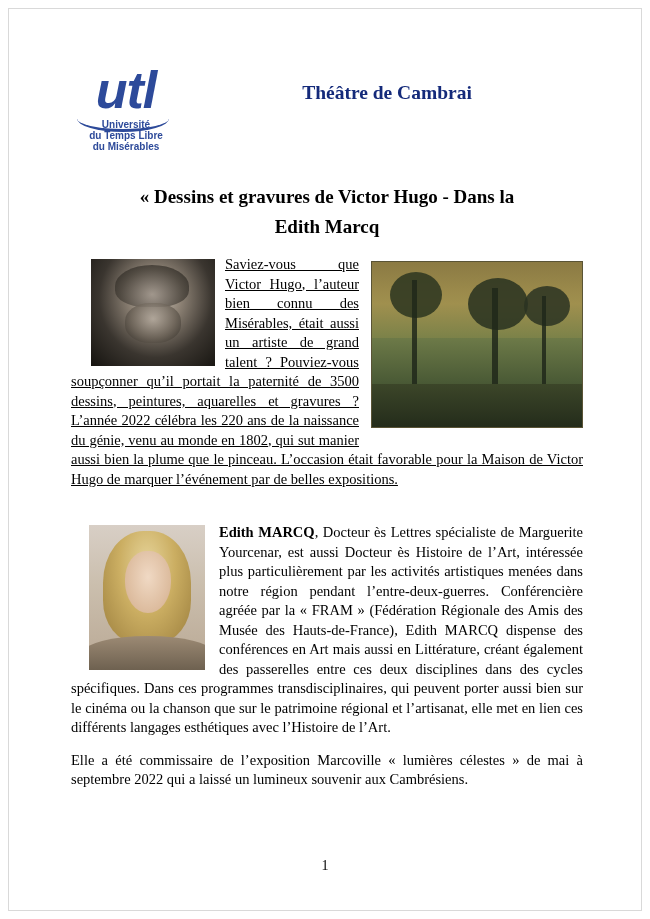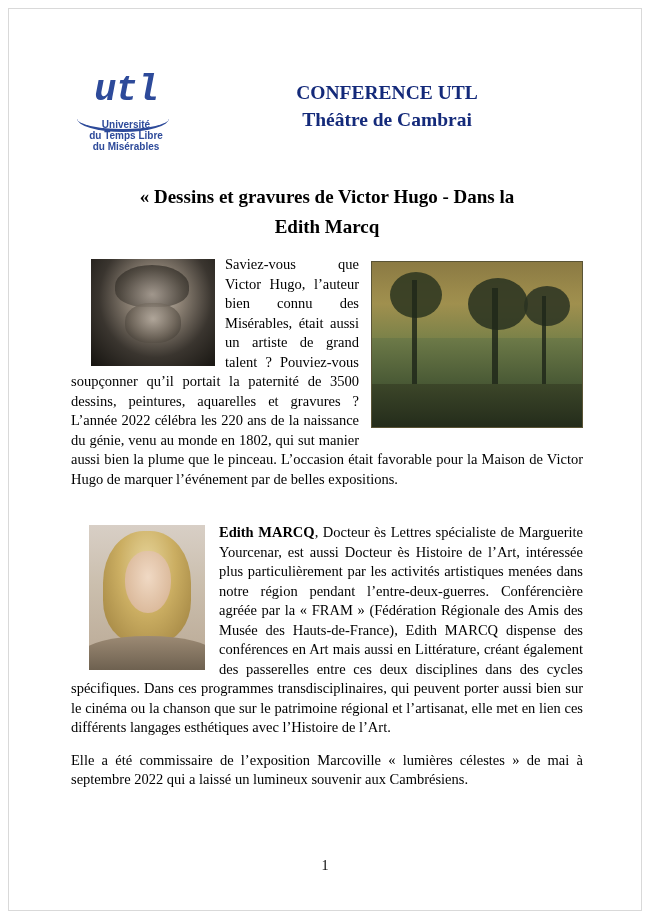--- a/index.html
+++ b/index.html
@@ -43,22 +43,22 @@
     min-height: 106px;
   }
   .logo-block {
     position: absolute;
     left: 0;
     top: 8px;
     width: 110px;
     text-align: center;
   }
   .logo-mark {
-    font-family: Liberation Mono, monospace;
-    font-size: 37px;
+    font-family: Liberation Sans, sans-serif;
+    font-size: 52px;
     font-weight: bold;
     font-style: italic;
     color: #2d4a9a;
     letter-spacing: -1px;
     line-height: 42px;
   }
   .logo-swoosh {
     position: absolute;
     left: 6px;
     top: 36px;
@@ -99,20 +99,21 @@
     font-weight: bold;
     font-size: 19px;
     line-height: 28px;
     margin-top: 2px;
   }
 
   
   .sec1 {
     margin-top: 14px;
     position: relative;
+    text-decoration: underline;
   }
   .portrait-hugo {
     float: left;
     width: 124px;
     height: 107px;
     margin: 4px 10px 4px 20px;
     background:
       radial-gradient(ellipse at 52% 36%, #cfc6bb 0%, #8d8275 28%, #3a352f 62%, #15130f 100%),
       #1a1814;
     position: relative;
@@ -236,21 +237,20 @@
         <div class="logo-block">
           <div class="logo-mark">utl</div>
           <div class="logo-swoosh"></div>
           <div class="logo-caption">
             <div>Université</div>
             <div>du Temps Libre</div>
             <div>du Misérables</div>
           </div>
         </div>
         <div class="title-block">
-          <div>CONFERENCE UTL</div>
           <div>Théâtre de Cambrai</div>
         </div>
       </div>
 
       <div class="conf-title">
         <div>« Dessins et gravures de Victor Hugo - Dans la</div>
       </div>
       <div class="speaker">Edith Marcq</div>
 
       <div class="sec1">

